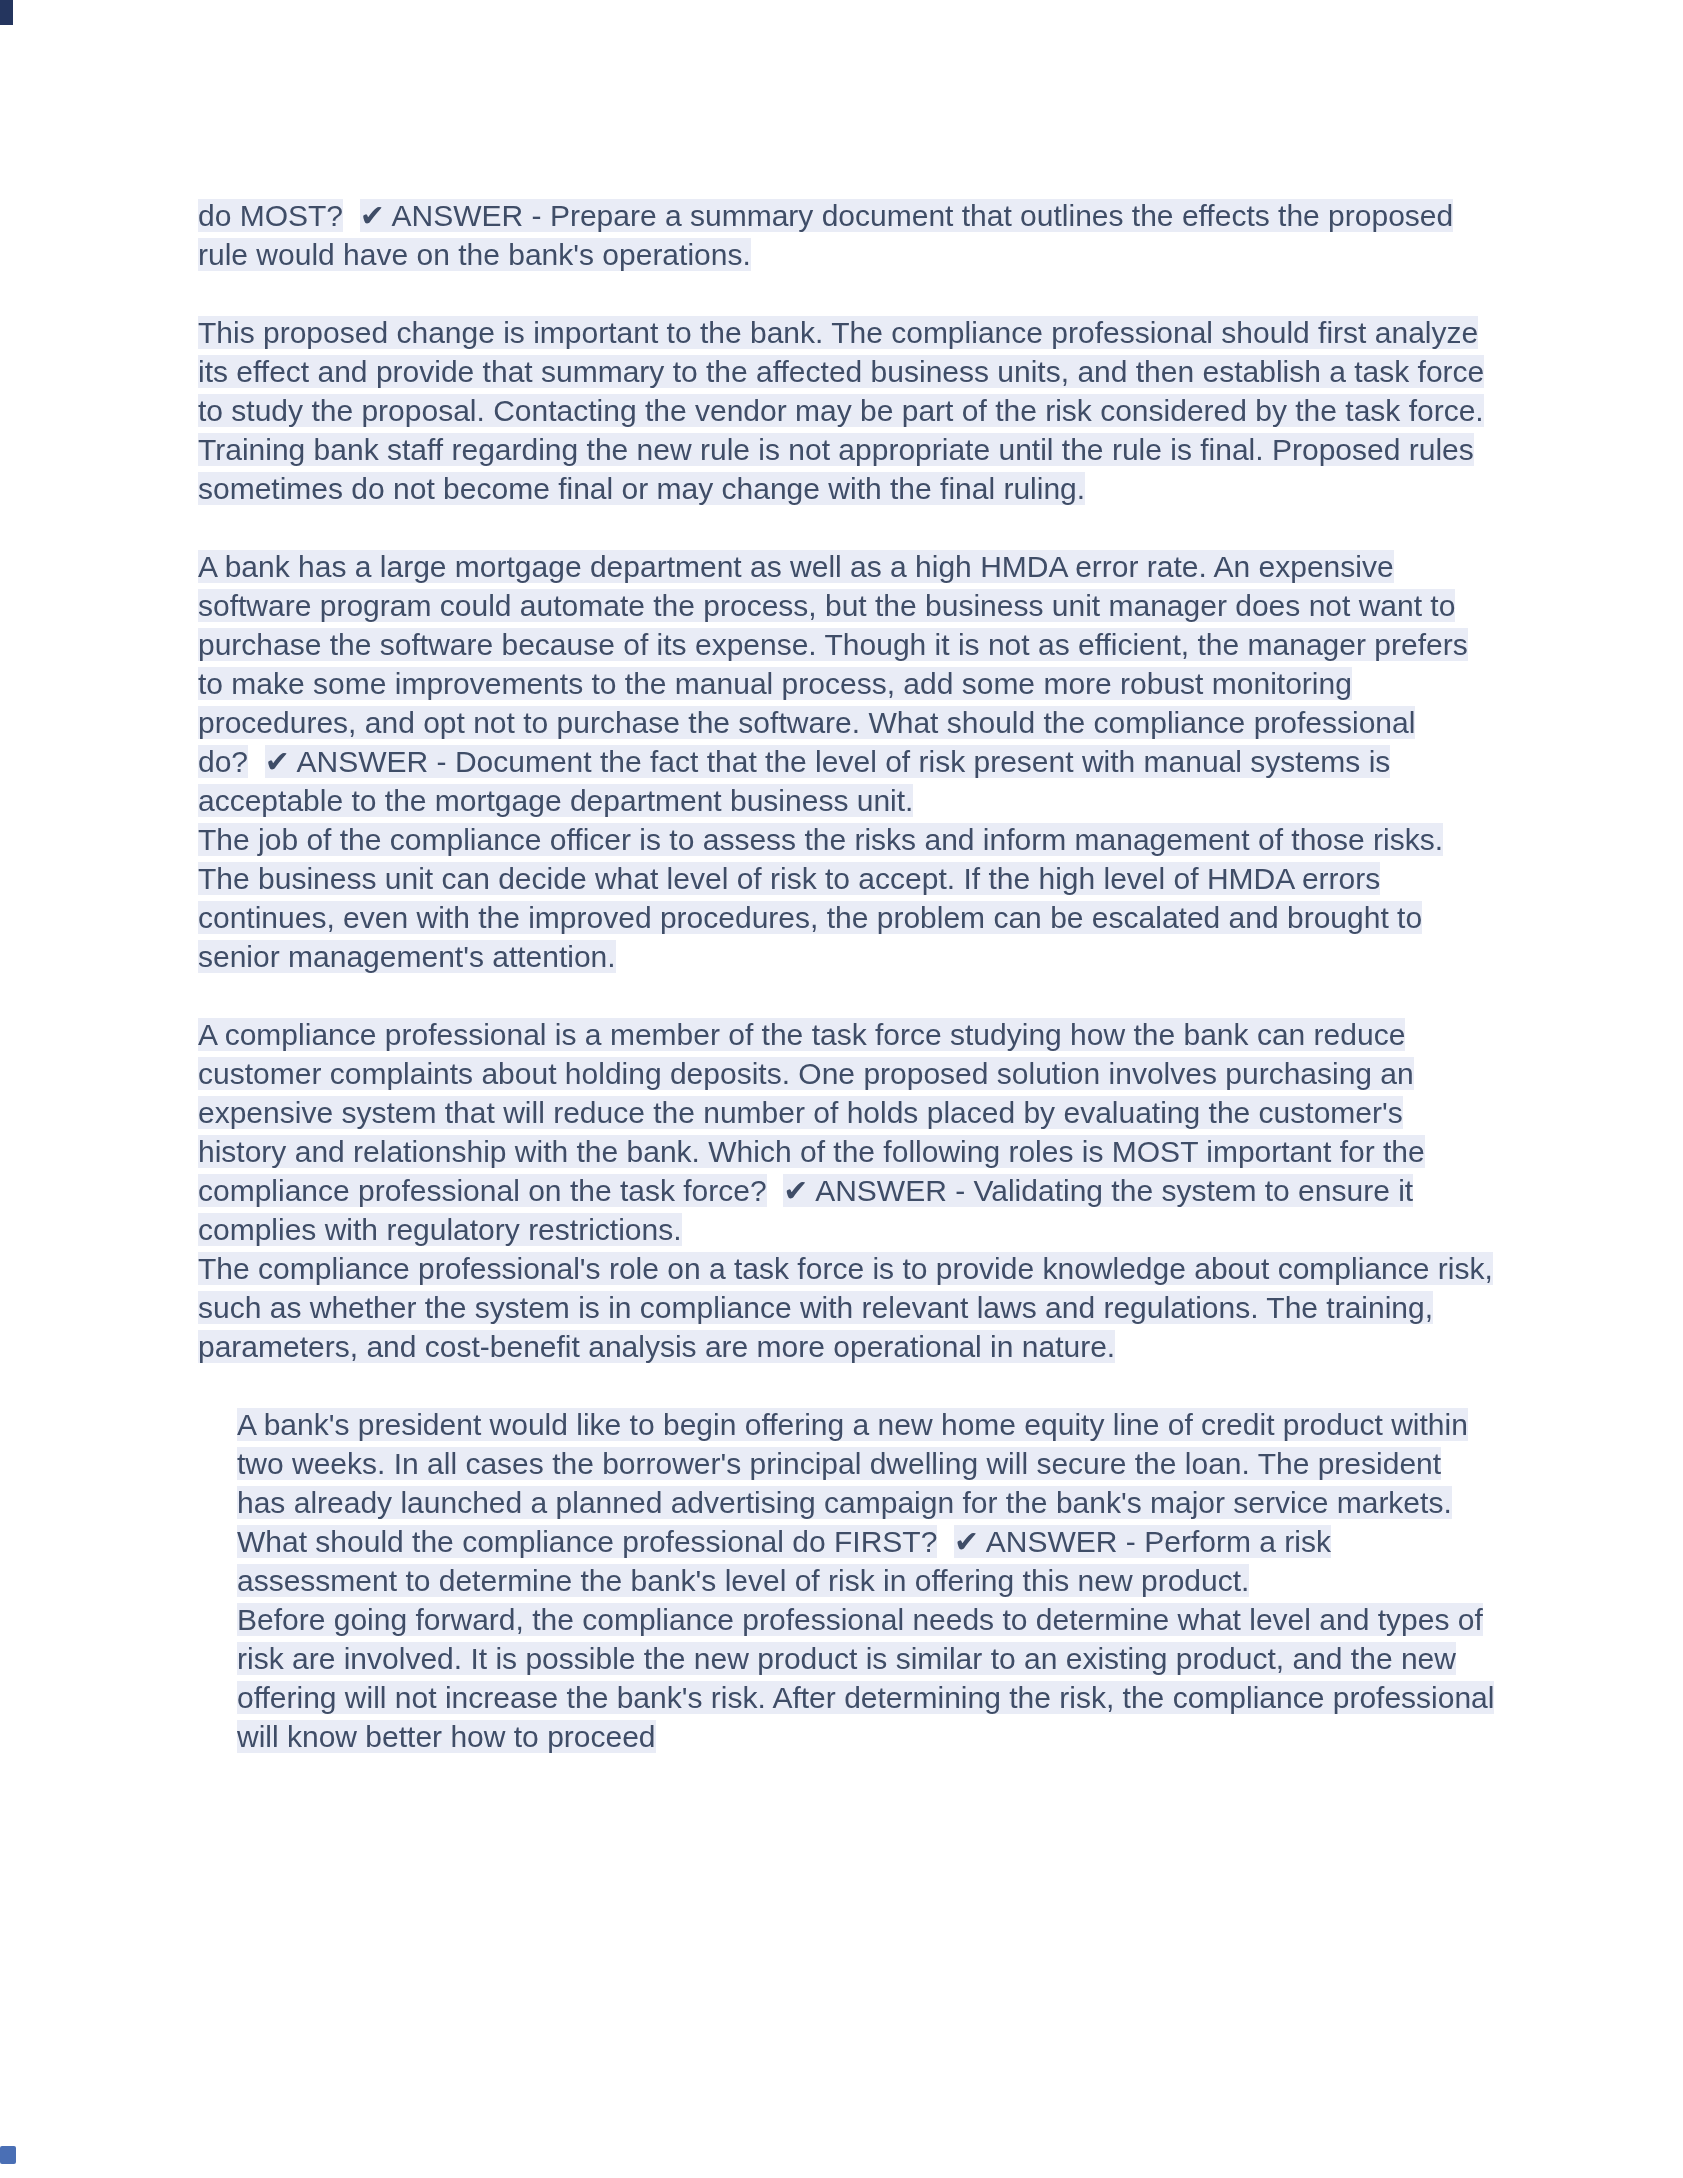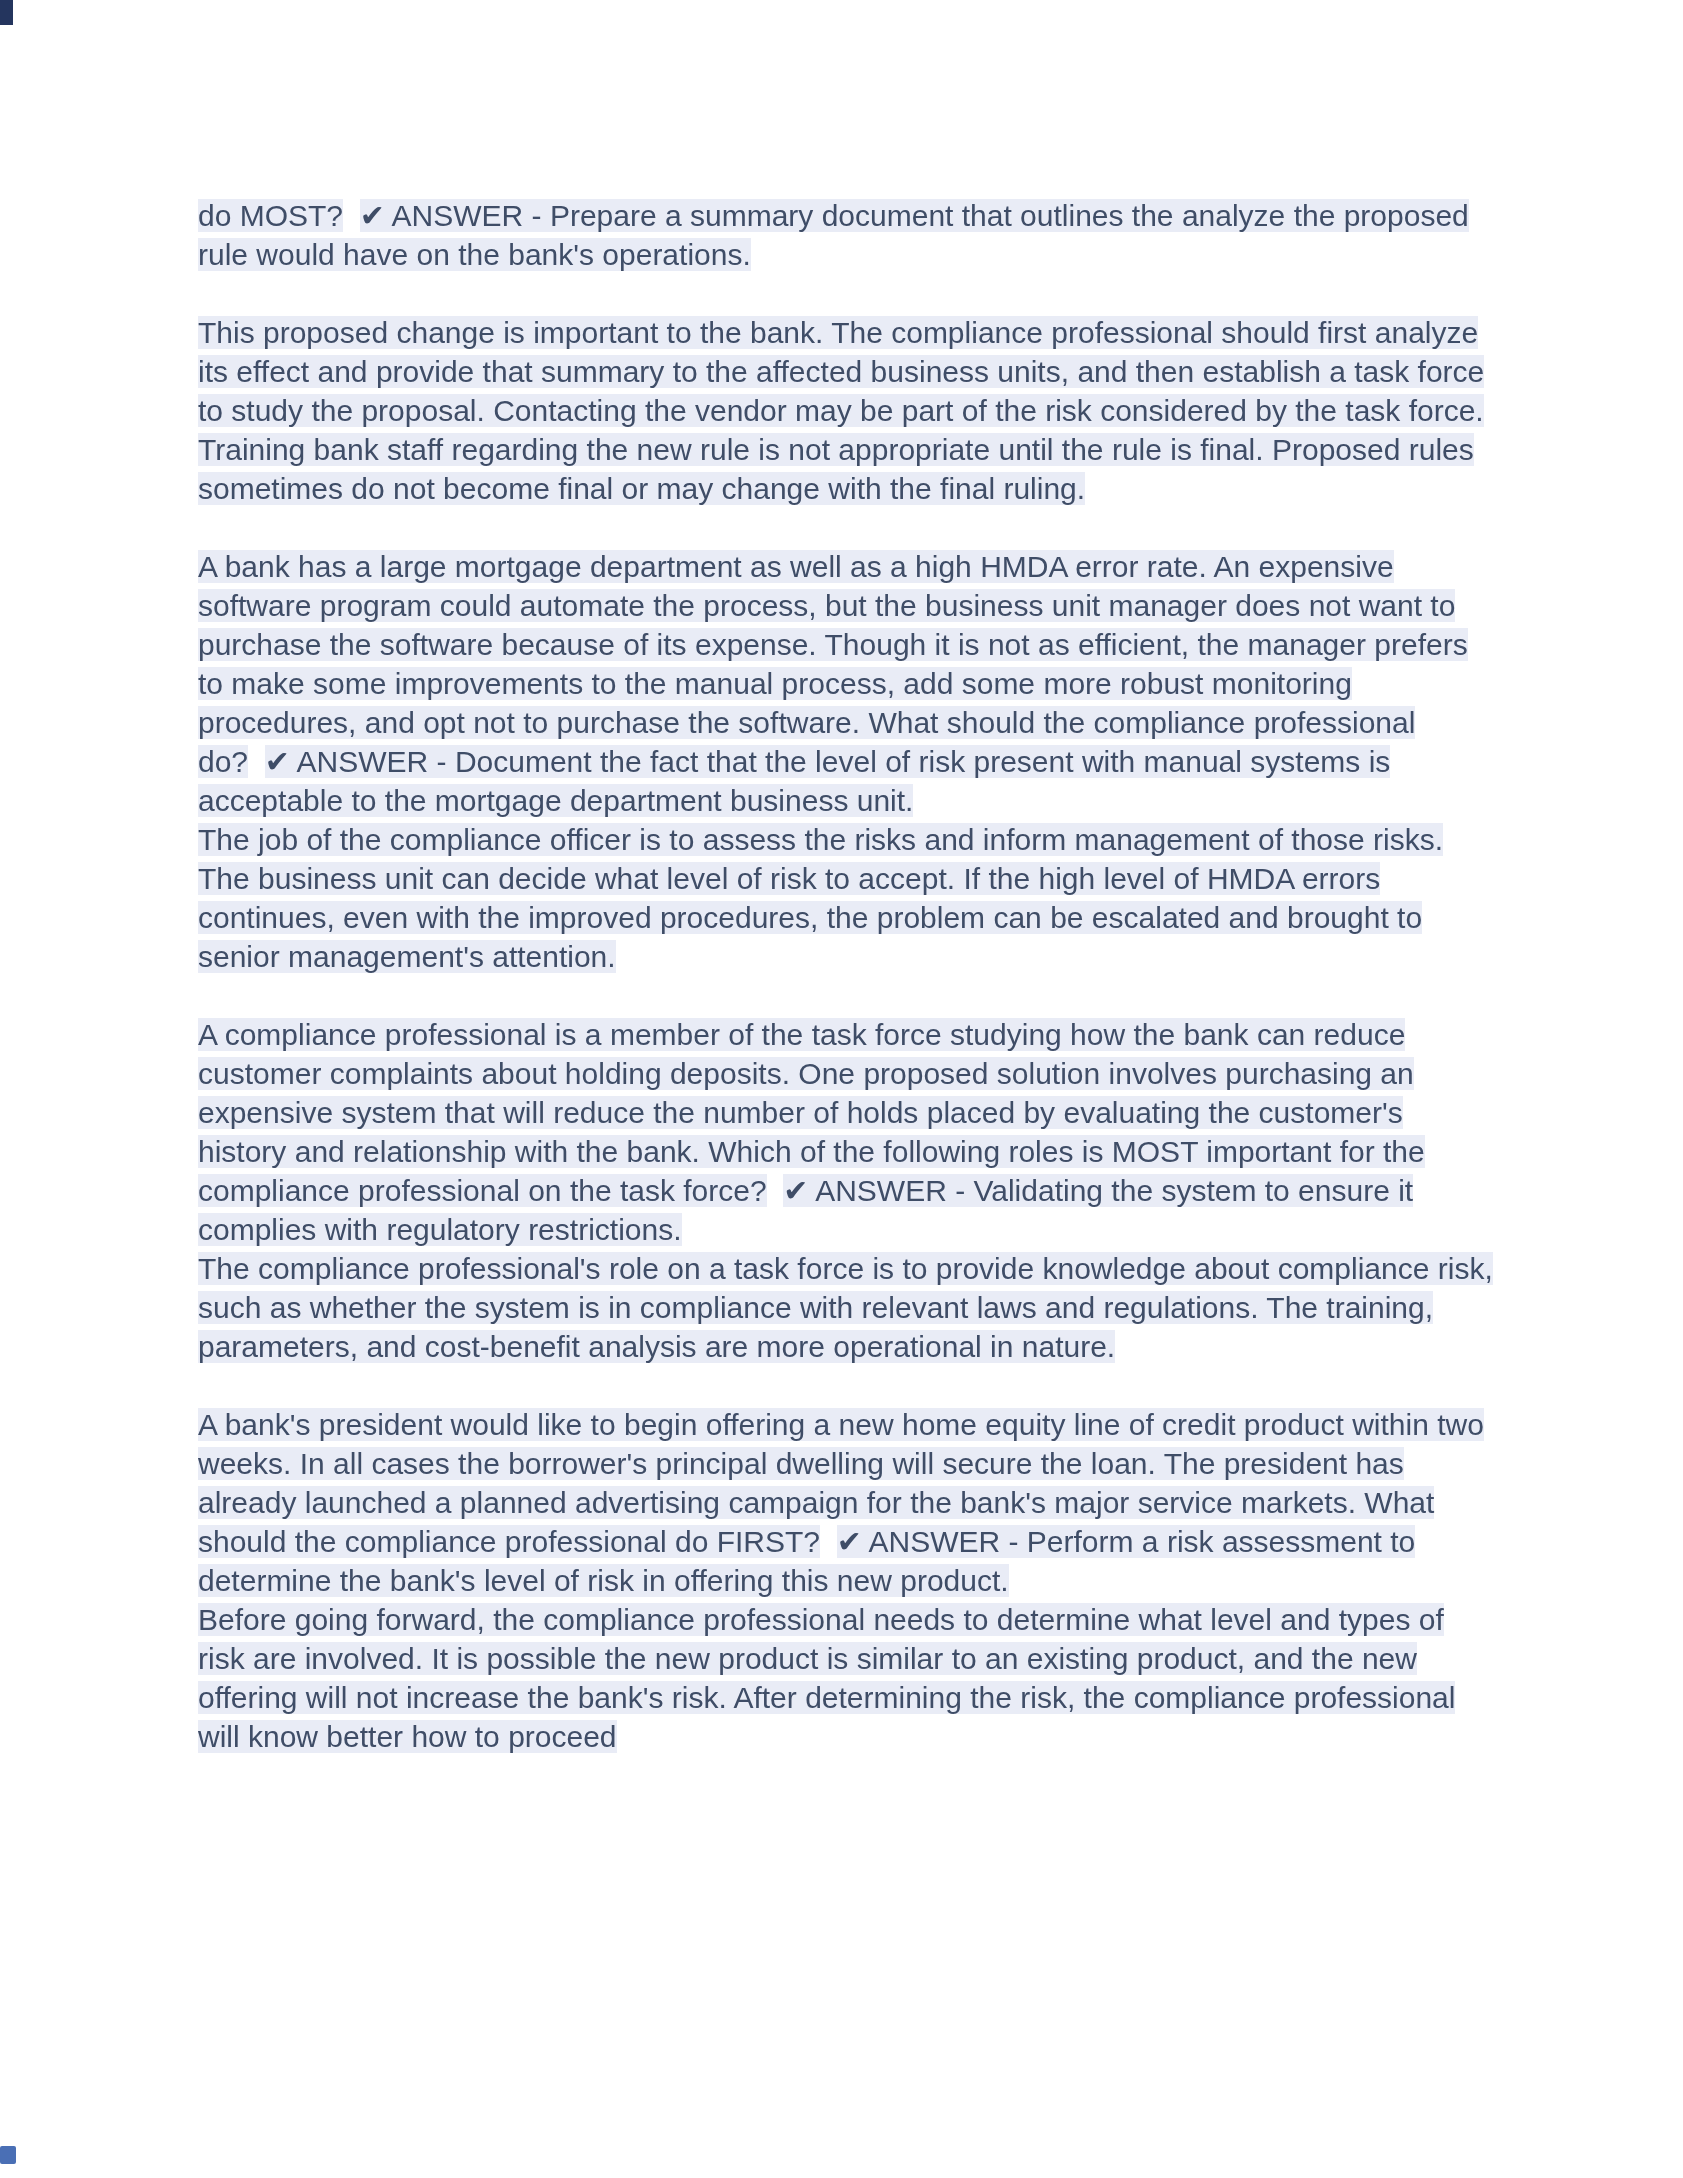--- a/index.html
+++ b/index.html
@@ -21,21 +21,21 @@
     position: absolute;
     left: 198px;
     top: 196px;
     width: 1299px;
     font-size: 30px;
     line-height: 39px;
     color: var(--text-color, #3f4d67);
     text-align: left;
   }
   .block { margin: 0 0 39px 0; }
-  .block:last-child { margin-bottom: 0; }
+  .block:last-child { margin-bottom: 0; margin-left: 39px; }
   .para { margin: 0; }
   .hl { background-color: var(--highlight, #e9ecf6); }
   .gap { background: transparent; }
   .check {
     font-weight: 600;
     font-family: "DejaVu Sans", "Liberation Sans", sans-serif;
   }
   .artifact-top {
     position: absolute;
     left: 0;
@@ -54,21 +54,21 @@
     border-radius: 2px;
   }
 </style>
 </head>
 <body>
 
 <div class="page">
   <div class="artifact-top"></div>
   <div class="content" id="content">
       <div class="block">
-        <div class="para"><span class="hl">do MOST?</span><span class="gap">&nbsp;&nbsp;</span><span class="hl answer"><span class="check">✔</span> <span>ANSWER - Prepare a summary document that outlines the analyze the proposed rule would have on the bank's operations.</span></span></div>
+        <div class="para"><span class="hl">do MOST?</span><span class="gap">&nbsp;&nbsp;</span><span class="hl answer"><span class="check">✔</span> <span>ANSWER - Prepare a summary document that outlines the effects the proposed rule would have on the bank's operations.</span></span></div>
       </div>
       <div class="block">
         <div class="para"><span class="hl">This proposed change is important to the bank. The compliance professional should first analyze its effect and provide that summary to the affected business units, and then establish a task force to study the proposal. Contacting the vendor may be part of the risk considered by the task force. Training bank staff regarding the new rule is not appropriate until the rule is final. Proposed rules sometimes do not become final or may change with the final ruling.</span></div>
       </div>
       <div class="block">
         <div class="para"><span class="hl">A bank has a large mortgage department as well as a high HMDA error rate. An expensive software program could automate the process, but the business unit manager does not want to purchase the software because of its expense. Though it is not as efficient, the manager prefers to make some improvements to the manual process, add some more robust monitoring procedures, and opt not to purchase the software. What should the compliance professional do?</span><span class="gap">&nbsp;&nbsp;</span><span class="hl answer"><span class="check">✔</span> <span>ANSWER - Document the fact that the level of risk present with manual systems is acceptable to the mortgage department business unit.</span></span></div>
         <div class="para"><span class="hl">The job of the compliance officer is to assess the risks and inform management of those risks. The business unit can decide what level of risk to accept. If the high level of HMDA errors continues, even with the improved procedures, the problem can be escalated and brought to senior management's attention.</span></div>
       </div>
       <div class="block">
         <div class="para"><span class="hl">A compliance professional is a member of the task force studying how the bank can reduce customer complaints about holding deposits. One proposed solution involves purchasing an expensive system that will reduce the number of holds placed by evaluating the customer's history and relationship with the bank. Which of the following roles is MOST important for the compliance professional on the task force?</span><span class="gap">&nbsp;&nbsp;</span><span class="hl answer"><span class="check">✔</span> <span>ANSWER - Validating the system to ensure it complies with regulatory restrictions.</span></span></div>

